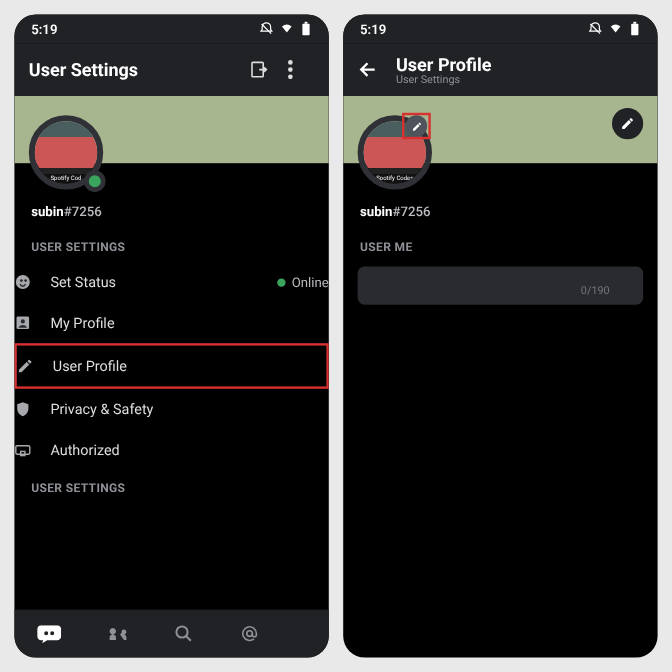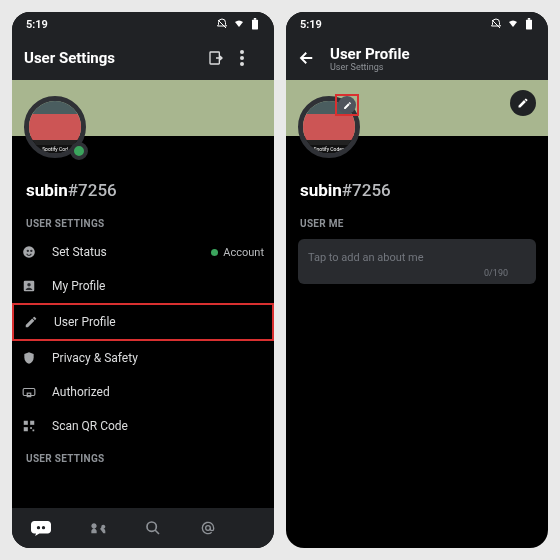--- a/index.html
+++ b/index.html
@@ -68,38 +68,38 @@
   .av-caption{ font-size:5px; background:#111; color:#fff; width:100%; text-align:center; padding:1px 0;}
   .presence {
     position: absolute;
     left: 58px; top: 62px;
     width: 18px; height: 18px;
     background: #3ba55d;
     border-radius: 50%;
     border: 4px solid #2f3136;
   }
   .username {
-    margin-top: 44px;
+    margin-top: 34px;
     padding: 0 14px 8px;
-    font-size: 17px;
+    font-size: 11px;
     font-weight: 700;
     color: #fff;
   }
   .username .disc { color: #b9bbbe; font-weight: 500; }
   .section-label {
     font-size: 10px;
     font-weight: 700;
     color: #8e9297;
     padding: 10px 14px 6px;
     letter-spacing: .3px;
   }
   .list { display: flex; flex-direction: column; }
   .row {
     display: flex; align-items: center;
-    padding: 10px 10px;
+    padding: 10px 0;
     gap: 14px;
     font-size: 12px;
     color: #dcddde;
   }
   .row .ricon { width: 16px; text-align: center; opacity: .9; font-size: 12px;}
   .row .rlabel { flex: 1; }
   .row .rval { display:flex; align-items:center; gap:5px; color:#b9bbbe; font-size:11px;}
   .status-dot { width:7px; height:7px; background:#3ba55d; border-radius:50%; }
   .highlight { border: 2px solid #d93030; }
   .tabbar {
@@ -205,21 +205,21 @@
           <svg width="14" height="14" viewBox="0 0 24 24" fill="#b9bbbe">
             <circle cx="12" cy="12" r="10"></circle>
             <circle cx="10" cy="10" r="2" fill="#2f3136"></circle>
             <circle cx="16" cy="10" r="2" fill="#2f3136"></circle>
             <path d="M8 15c1 2 3 3 4 3s3-1 4-3" stroke="#2f3136" stroke-width="2" fill="none"></path>
           </svg>
         </span>
         <span class="rlabel">Set Status</span>
         <span class="rval">
           <span class="status-dot"></span>
-          <span>Account</span>
+          <span>Online</span>
         </span>
       </div>
       <div class="row">
         <span class="ricon">
           <svg width="14" height="14" viewBox="0 0 24 24" fill="#b9bbbe">
             <rect x="3" y="3" width="18" height="18" rx="2"></rect>
             <circle cx="12" cy="10" r="3" fill="#2f3136"></circle>
             <path d="M6 19c1-3 4-4 6-4s5 1 6 4" fill="#2f3136"></path>
           </svg>
         </span>
@@ -242,32 +242,20 @@
         <span class="rlabel">Privacy &amp; Safety</span>
       </div>
       <div class="row">
         <span class="ricon">
           <svg width="14" height="14" viewBox="0 0 24 24" fill="none" stroke="#b9bbbe" stroke-width="2">
             <rect x="2" y="6" width="20" height="12" rx="2"></rect>
             <rect x="9" y="14" width="6" height="6"></rect>
           </svg>
         </span>
         <span class="rlabel">Authorized</span>
-      </div>
-      <div class="row">
-        <span class="ricon">
-          <svg width="14" height="14" viewBox="0 0 24 24" fill="#b9bbbe">
-            <rect x="3" y="3" width="7" height="7"></rect>
-            <rect x="14" y="3" width="7" height="7"></rect>
-            <rect x="3" y="14" width="7" height="7"></rect>
-            <rect x="14" y="14" width="3" height="3"></rect>
-            <rect x="18" y="18" width="3" height="3"></rect>
-          </svg>
-        </span>
-        <span class="rlabel">Scan QR Code</span>
       </div>
     </div>
   <div class="section-label">USER SETTINGS</div>
   <div class="tabbar">
     <span class="tab active">
       <svg width="20" height="15" viewBox="0 0 24 18" fill="#fff">
           <path d="M20 0H4C1.8 0 0 1.8 0 4v7c0 2.2 1.8 4 4 4h2l-1 3 5-3h10c2.2 0 4-1.8 4-4V4c0-2.2-1.8-4-4-4zM9 10a2 2 0 1 1 0-4 2 2 0 0 1 0 4zm6 0a2 2 0 1 1 0-4 2 2 0 0 1 0 4z"></path>
         </svg>
     </span>
     <span class="tab">
@@ -341,16 +329,15 @@
           <path d="M3 17.25V21h3.75L17.81 9.94l-3.75-3.75L3 17.25zM20.71 7.04a1 1 0 0 0 0-1.41l-2.34-2.34a1 1 0 0 0-1.41 0l-1.83 1.83 3.75 3.75 1.83-1.83z"></path>
         </svg>
     </div>
     <div class="hl-sm"></div>
   </div>
   <div class="username">
     <span>subin</span><span class="disc">#7256</span>
   </div>
   <div class="section-label">USER ME</div>
   <div class="about-box">
-    <span>Tap to add an about me</span>
     <span class="about-count">0/190</span>
   </div>
 </div>
 
 </body></html>

